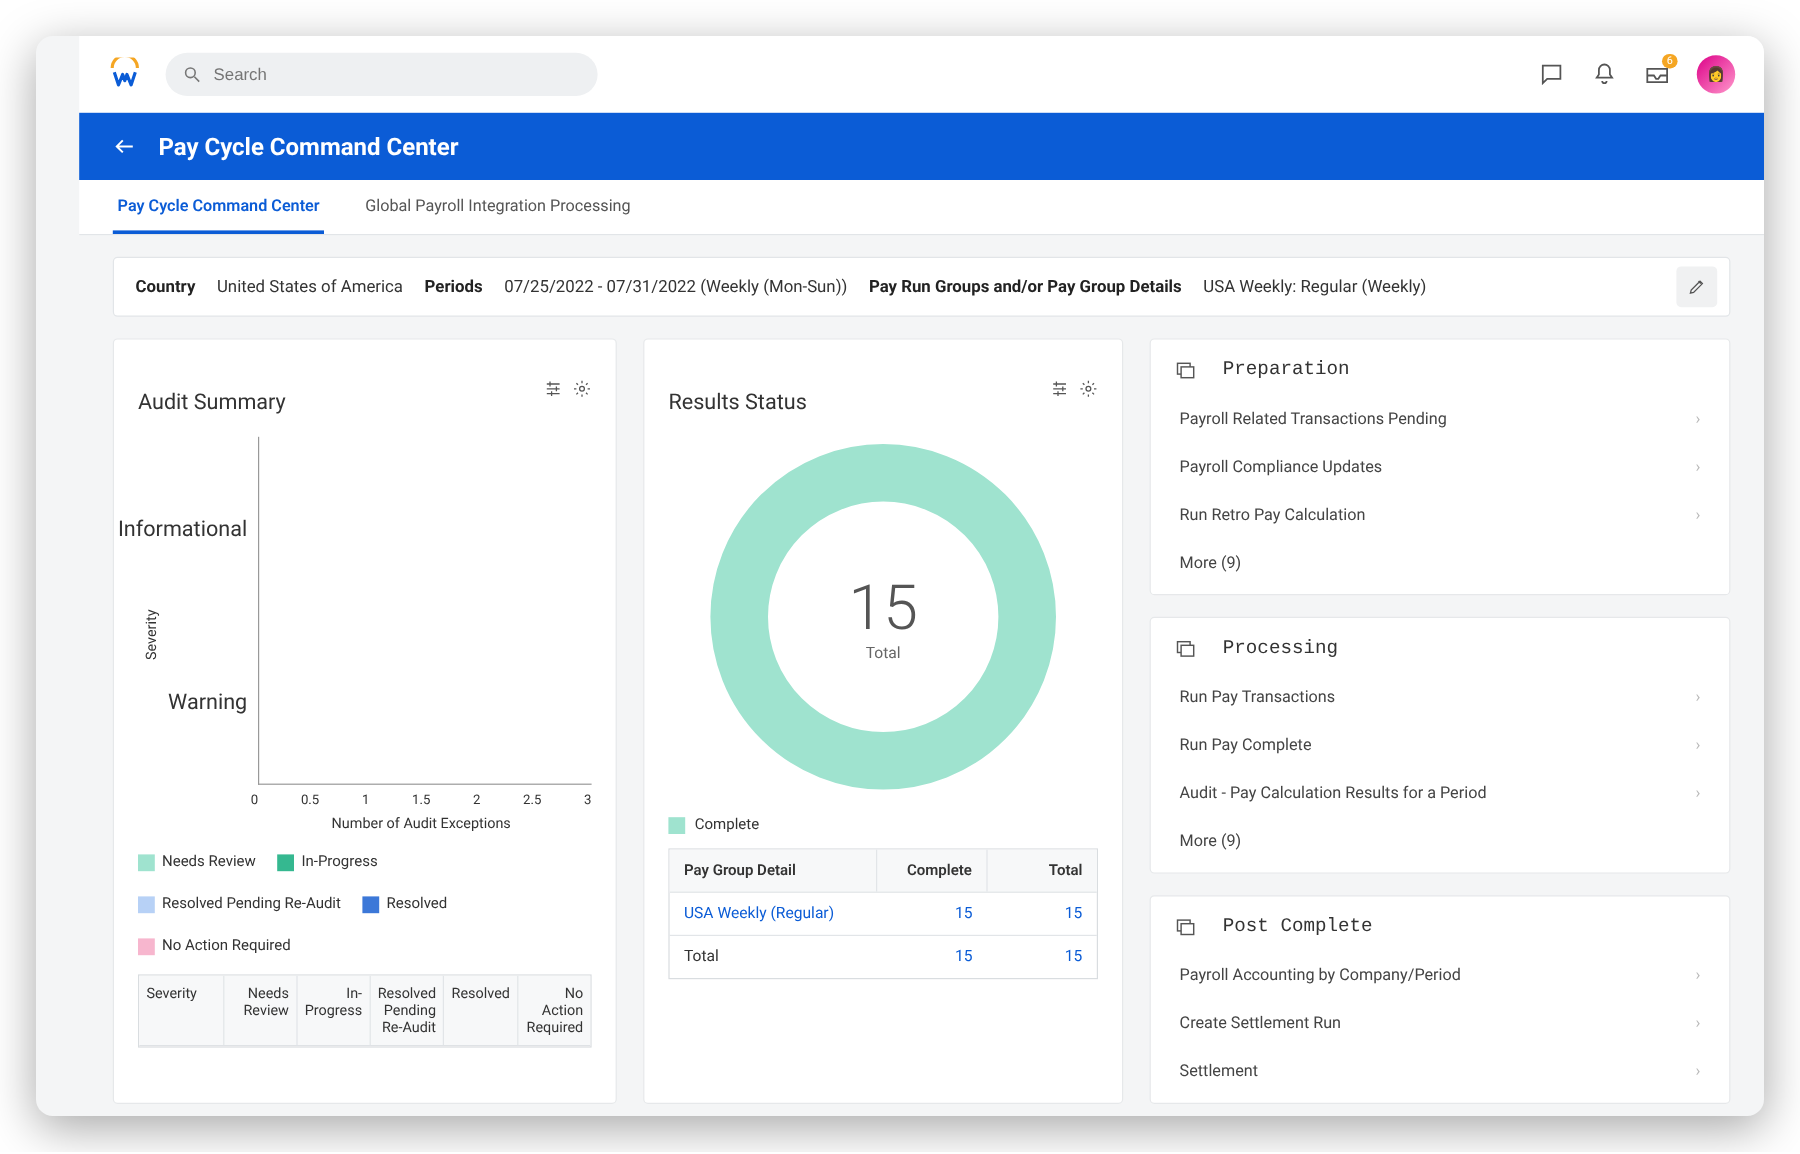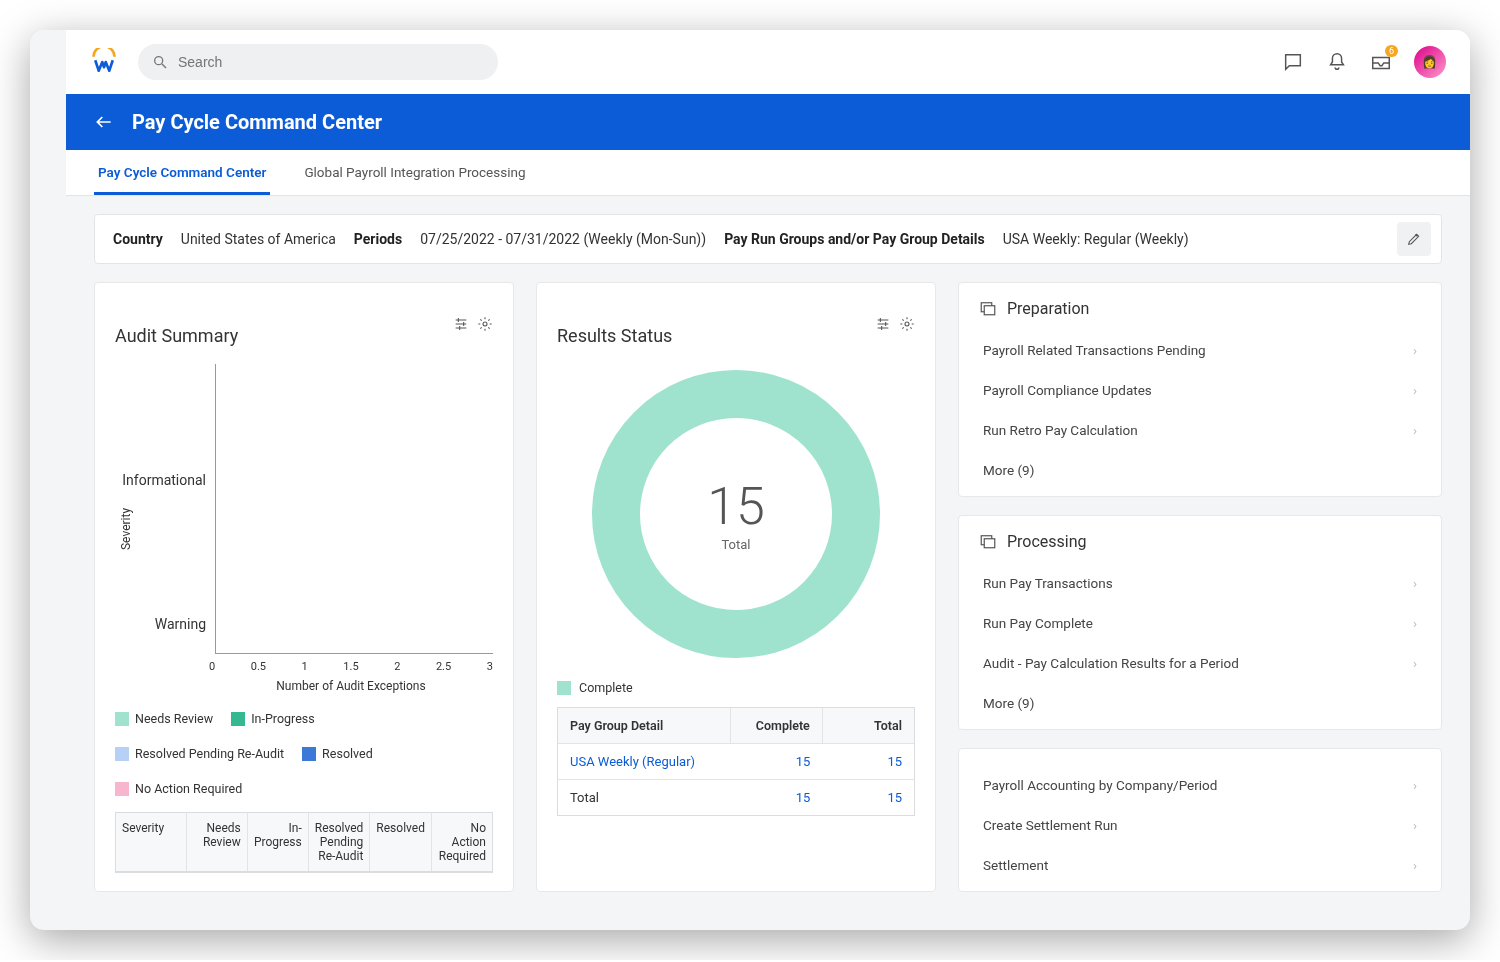--- a/index.html
+++ b/index.html
@@ -38,21 +38,21 @@
   .content { display: grid; grid-template-columns: 420px 400px 1fr; gap: 22px; padding: 0 28px 28px 28px; }
   .card { background: #fff; border: 1px solid #e6e8ea; border-radius: 4px; padding: 18px 20px; }
   .card-header { display: flex; align-items: center; justify-content: space-between; margin-bottom: 18px; }
   .card-header h2 { font-size: 18px; font-weight: 400; color: #333; margin-top: 24px; }
   .card-tools { display: flex; gap: 8px; color: #555; }
   .tool { cursor: pointer; }
   .y-label { writing-mode: vertical-rl; transform: rotate(180deg); font-size: 12px; color: #333; padding: 0 4px; text-align:center; }
   .bars-area { flex: 1; position: relative; border-left: 1px solid #999; border-bottom: 1px solid #999; margin-left: 6px; }
   .bar-row { position: absolute; left: 0; height: 82px; display:flex; align-items:center; }
   .bar-seg { height: 82px; }
-  .cat-label { position:absolute; right: 100%; margin-right: 10px; font-size: 14px; color:#333; white-space:nowrap; top:50%; transform:translateY(-50%);margin-top:39px; }
+  .cat-label { position:absolute; right: 100%; margin-right: 10px; font-size: 18px; color:#333; white-space:nowrap; top:50%; transform:translateY(-50%); }
   .x-ticks { display:flex; justify-content:space-between; font-size:11px; color:#333; margin: 6px 0 0 0; }
   .x-label { text-align:center; font-size:12px; color:#333; margin-top:6px; }
   .legend { display:flex; flex-wrap:wrap; gap: 10px 18px; margin-top: 18px; font-size: 12.5px; color:#333; }
   .legend-item { display:flex; align-items:center; gap:6px; }
   .swatch { width:14px; height:14px; }
 
   
   .mini-table { border:1px solid #d9dde0; margin-top:16px; font-size:12px; overflow:hidden; }
   .mini-table .row { display:flex; }
   .mini-table .cell { padding:8px 6px; border-right:1px solid #e2e5e8; text-align:right; }
@@ -74,21 +74,21 @@
   .rs-table .row.head { background:#f7f8f9; font-weight:600; font-size:12.5px;}
   .rs-table .c1 { flex: 2.2; }
   .rs-table .c2, .rs-table .c3 { flex:1; text-align:right; }
   .rs-table .row.head .c2, .rs-table .row.head .c3 { border-left:1px solid #e2e5e8; }
   .link { color:#0b5cd6; cursor:pointer; }
   .numlink { color:#0b5cd6; }
 
   
   .tasks { display:flex; flex-direction:column; gap: 18px; }
   .task-group { background:#fff; border:1px solid #e6e8ea; border-radius:4px; padding: 16px 20px 6px; }
-  .tg-header { display:flex; align-items:flex-start; gap:10px; margin-bottom:12px; }
+  .tg-header { display:flex; align-items:flex-end; gap:22px; margin-bottom:12px;font-family:Liberation Mono, monospace; }
   .tg-header h3 { font-size:16px; font-weight:400; color:#333; }
   .task-item { display:flex; align-items:center; justify-content:space-between; padding:12px 4px; font-size:13.5px; color:#444; cursor:pointer; }
   .task-item .chev { color:#bbb; }
 
 </style>
 </head>
 <body>
 
 <div class="frame">
 
@@ -324,20 +324,27 @@
         <div class="task-item">
             <span>Audit - Pay Calculation Results for a Period</span>
             <span class="chev">›</span>
           </div>
         <div class="task-item">
             <span>More (9)</span>
           </div>
       </div>
 
       <div class="task-group">
+        <div class="tg-header">
+          <svg width="18" height="18" viewBox="0 0 24 24">
+              <rect x="3" y="5" width="14" height="12" fill="none" stroke="#555" stroke-width="1.6"></rect>
+              <rect x="7" y="9" width="14" height="12" fill="#fff" stroke="#555" stroke-width="1.6"></rect>
+            </svg>
+          <h3>Post Complete</h3>
+        </div>
         <div class="task-item">
             <span>Payroll Accounting by Company/Period</span>
             <span class="chev">›</span>
           </div>
         <div class="task-item">
             <span>Create Settlement Run</span>
             <span class="chev">›</span>
           </div>
         <div class="task-item">
             <span>Settlement</span>

